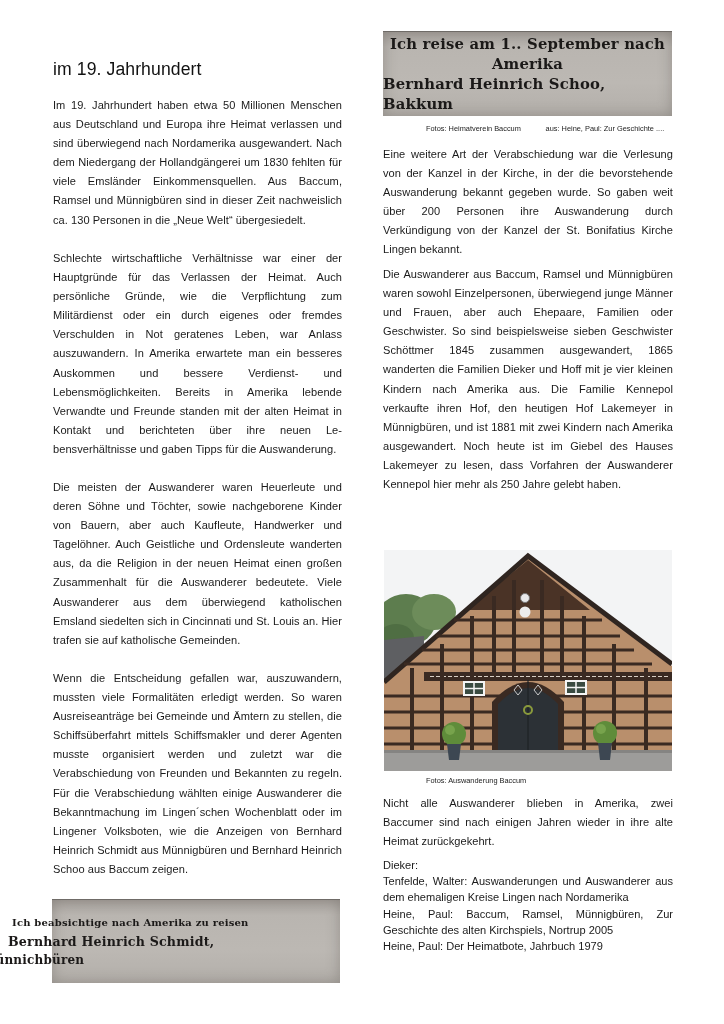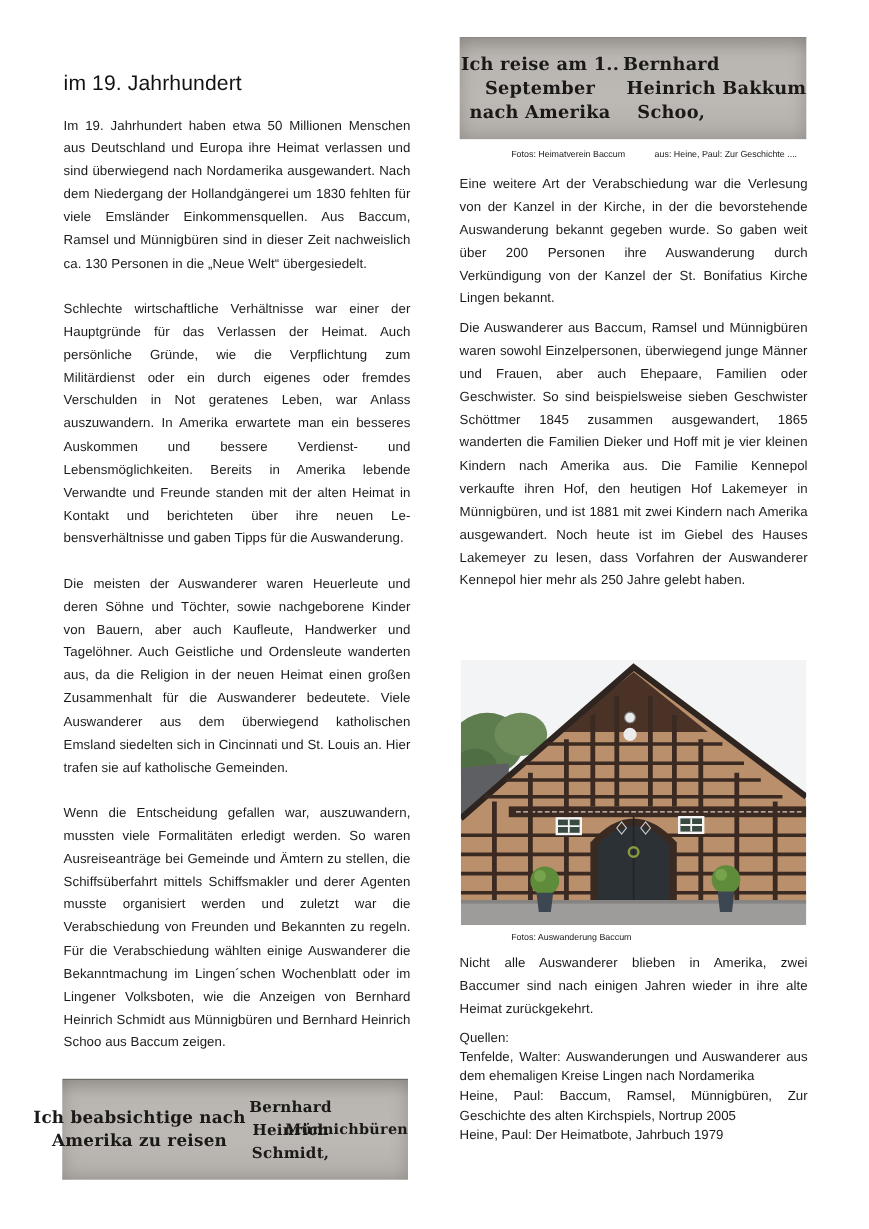--- a/index.html
+++ b/index.html
@@ -26,33 +26,33 @@
       white-space: pre;
       padding-left: 42px;
     }
 
     
     .clip {
       position: absolute;
       background: linear-gradient(180deg, #a8a39e 0%, #b9b5b0 18%, #bcb8b3 60%, #b3afaa 100%);
       border-top: 1px solid #6f6b67;
       box-shadow: inset 0 0 14px rgba(80,75,70,0.35);
-      display: flex; flex-direction: row; align-items: center; justify-content: center;
+      display: flex; flex-direction: column; align-items: flex-start; justify-content: center;
       color: #1b1918;
       font-family: "DejaVu Serif", "Liberation Serif", serif;
       font-weight: bold;
       text-align: center;
     }
     .clip span { display: block; letter-spacing: 0.2px; }
     .clip-top { left: 383px; top: 31px; width: 289px; height: 84px; }
     .clip-top .l1 { font-size: 14.8px; line-height: 20px; }
     .clip-top .l2 { font-size: 14.8px; line-height: 20px; }
     .clip-top .l3 { font-size: 14.8px; line-height: 20px; }
     .clip-bottom { left: 52px; top: 899px; width: 288px; height: 83px; }
-    .clip-bottom .l1 { font-size: 14px; line-height: 19px; margin-left: -40px; }
+    .clip-bottom .l1 { font-size: 10px; line-height: 19px; margin-left: -40px; }
     .clip-bottom .l2 { font-size: 12.6px; line-height: 19px; margin-left: -44px; }
     .clip-bottom .l3 { font-size: 12px; line-height: 19px; margin-left: -70px; }
 
     
     .photo {
       position: absolute; left: 384px; top: 550px; width: 288px; height: 221px;
       overflow: hidden; background: #f4f5f6;
     }
     .photo svg { display: block; }
   </style>
@@ -173,17 +173,17 @@
       <polygon points="214,193 228,193 226,210 216,210" fill="#3d4752"></polygon>
     </g>
   </svg>
 </div>
 
 <p class="caption" style="left:384px; top:776px;">Fotos: Auswanderung Baccum</p>
 
 <p class="para" style="left:383px; top:794px; width:290px;">Nicht alle Auswanderer blieben in Amerika, zwei Baccumer sind nach einigen Jahren wieder in ihre alte Heimat zurückgekehrt.</p>
 
 <div style="position:absolute; left:383px; top:857px; width:290px; font-size:11.05px; line-height:16.2px;">
-  <div>Quellen:</div>
+  <div>Dieker:</div>
   <div style="text-align:justify;">Tenfelde, Walter: Auswanderungen und Auswande­rer aus dem ehemaligen Kreise Lingen nach Nord­amerika</div>
   <div style="text-align:justify;">Heine, Paul: Baccum, Ramsel, Münnigbüren, Zur Geschichte des alten Kirchspiels, Nortrup 2005</div>
   <div>Heine, Paul: Der Heimatbote, Jahrbuch 1979</div>
 </div>
 
 </body></html>

